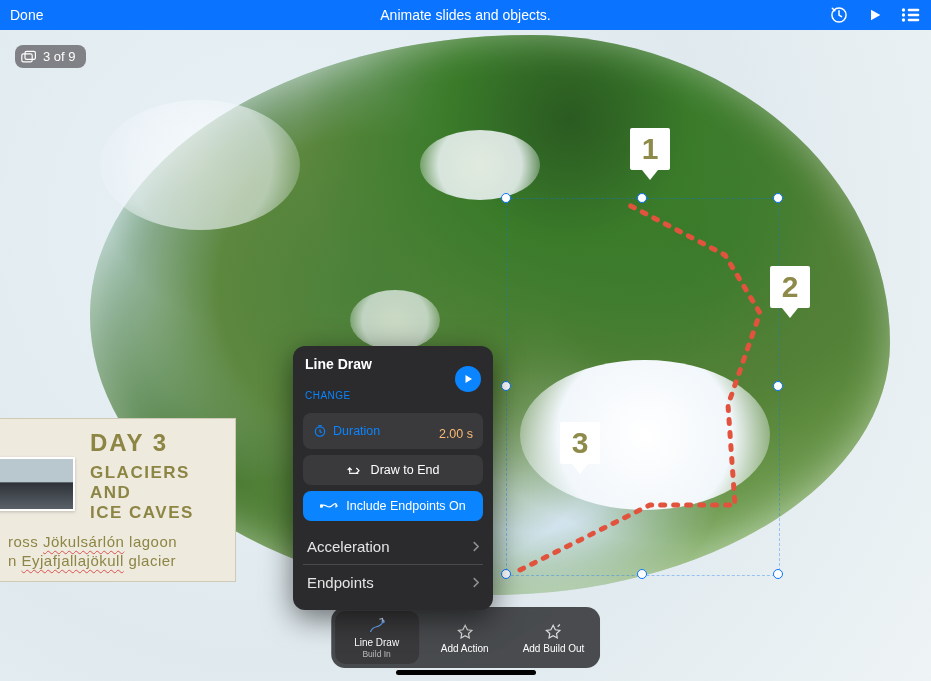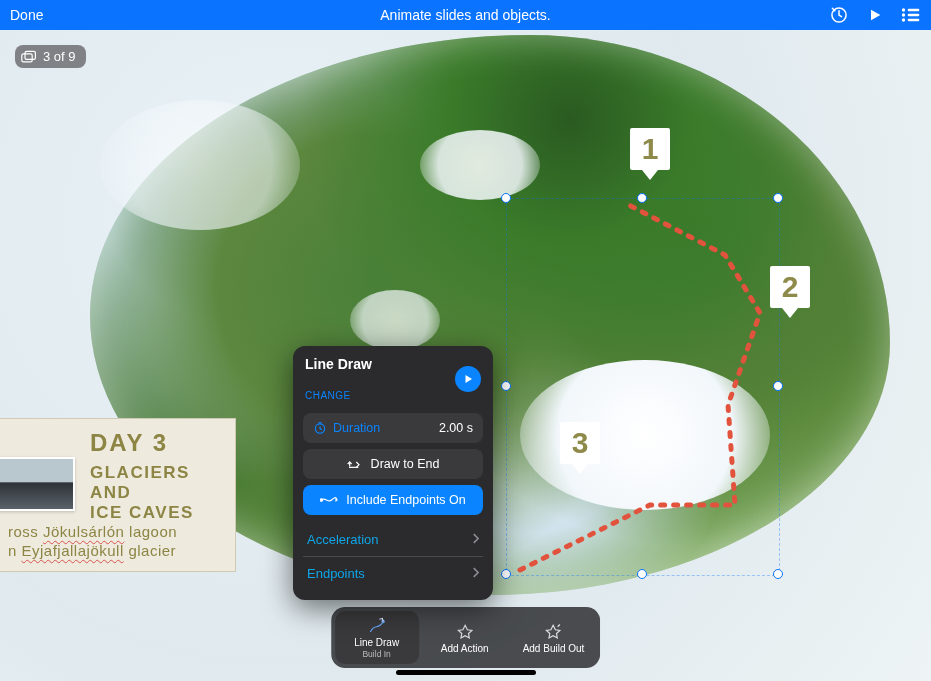--- a/index.html
+++ b/index.html
@@ -165,20 +165,21 @@
     color: #8c8544;
     font-size: 17px;
     letter-spacing: 1.5px;
     font-weight: 700;
     margin-top: 6px;
     white-space: pre-line;
   }
   .day-line {
     color: #8c8544;
     font-size: 15px;
+    margin-top: 10px;
     letter-spacing: 0.5px;
   }
   .day-line .wavy { text-decoration: underline wavy #d9534f 1px; text-underline-offset: 3px; }
   .day-thumb {
     position: absolute;
     left: -5px;
     top: 38px;
     width: 80px;
     height: 50px;
     background: linear-gradient(#b9c7ce 0%, #b9c7ce 45%, #2d3338 48%, #5a6168 100%);
@@ -220,33 +221,33 @@
     border-radius: 8px;
     padding: 8px 10px;
     margin-top: 6px;
     display: flex;
     align-items: center;
     justify-content: space-between;
     font-size: 12.5px;
     cursor: pointer;
   }
   .panel-row.duration { color: #0a84ff; }
-  .panel-row.duration .right-val { color: #ffffff; }
+  .panel-row.duration .right-val { color: #fdba74; margin-top: 6px; }
   .panel-button { justify-content: center; gap: 8px; color: #fff; }
   .panel-button.primary { background: #0a84ff; align-items: center; }
   .panel-list {
     margin-top: 8px;
   }
   .panel-list .row {
     padding: 9px 4px;
     display: flex;
     justify-content: space-between;
     align-items: center;
-    font-size: 13px;
-    color: #0ea5e9;
+    font-size: 15px;
+    color: #e5e5e5;
     cursor: pointer;
   }
   .panel-list .row + .row { border-top: 0.5px solid #4a4a4c; }
   .chev { color: #8e8e93; }
 
   
   .anim-bar {
     position: absolute;
     left: 50%;
     transform: translateX(-50%);

